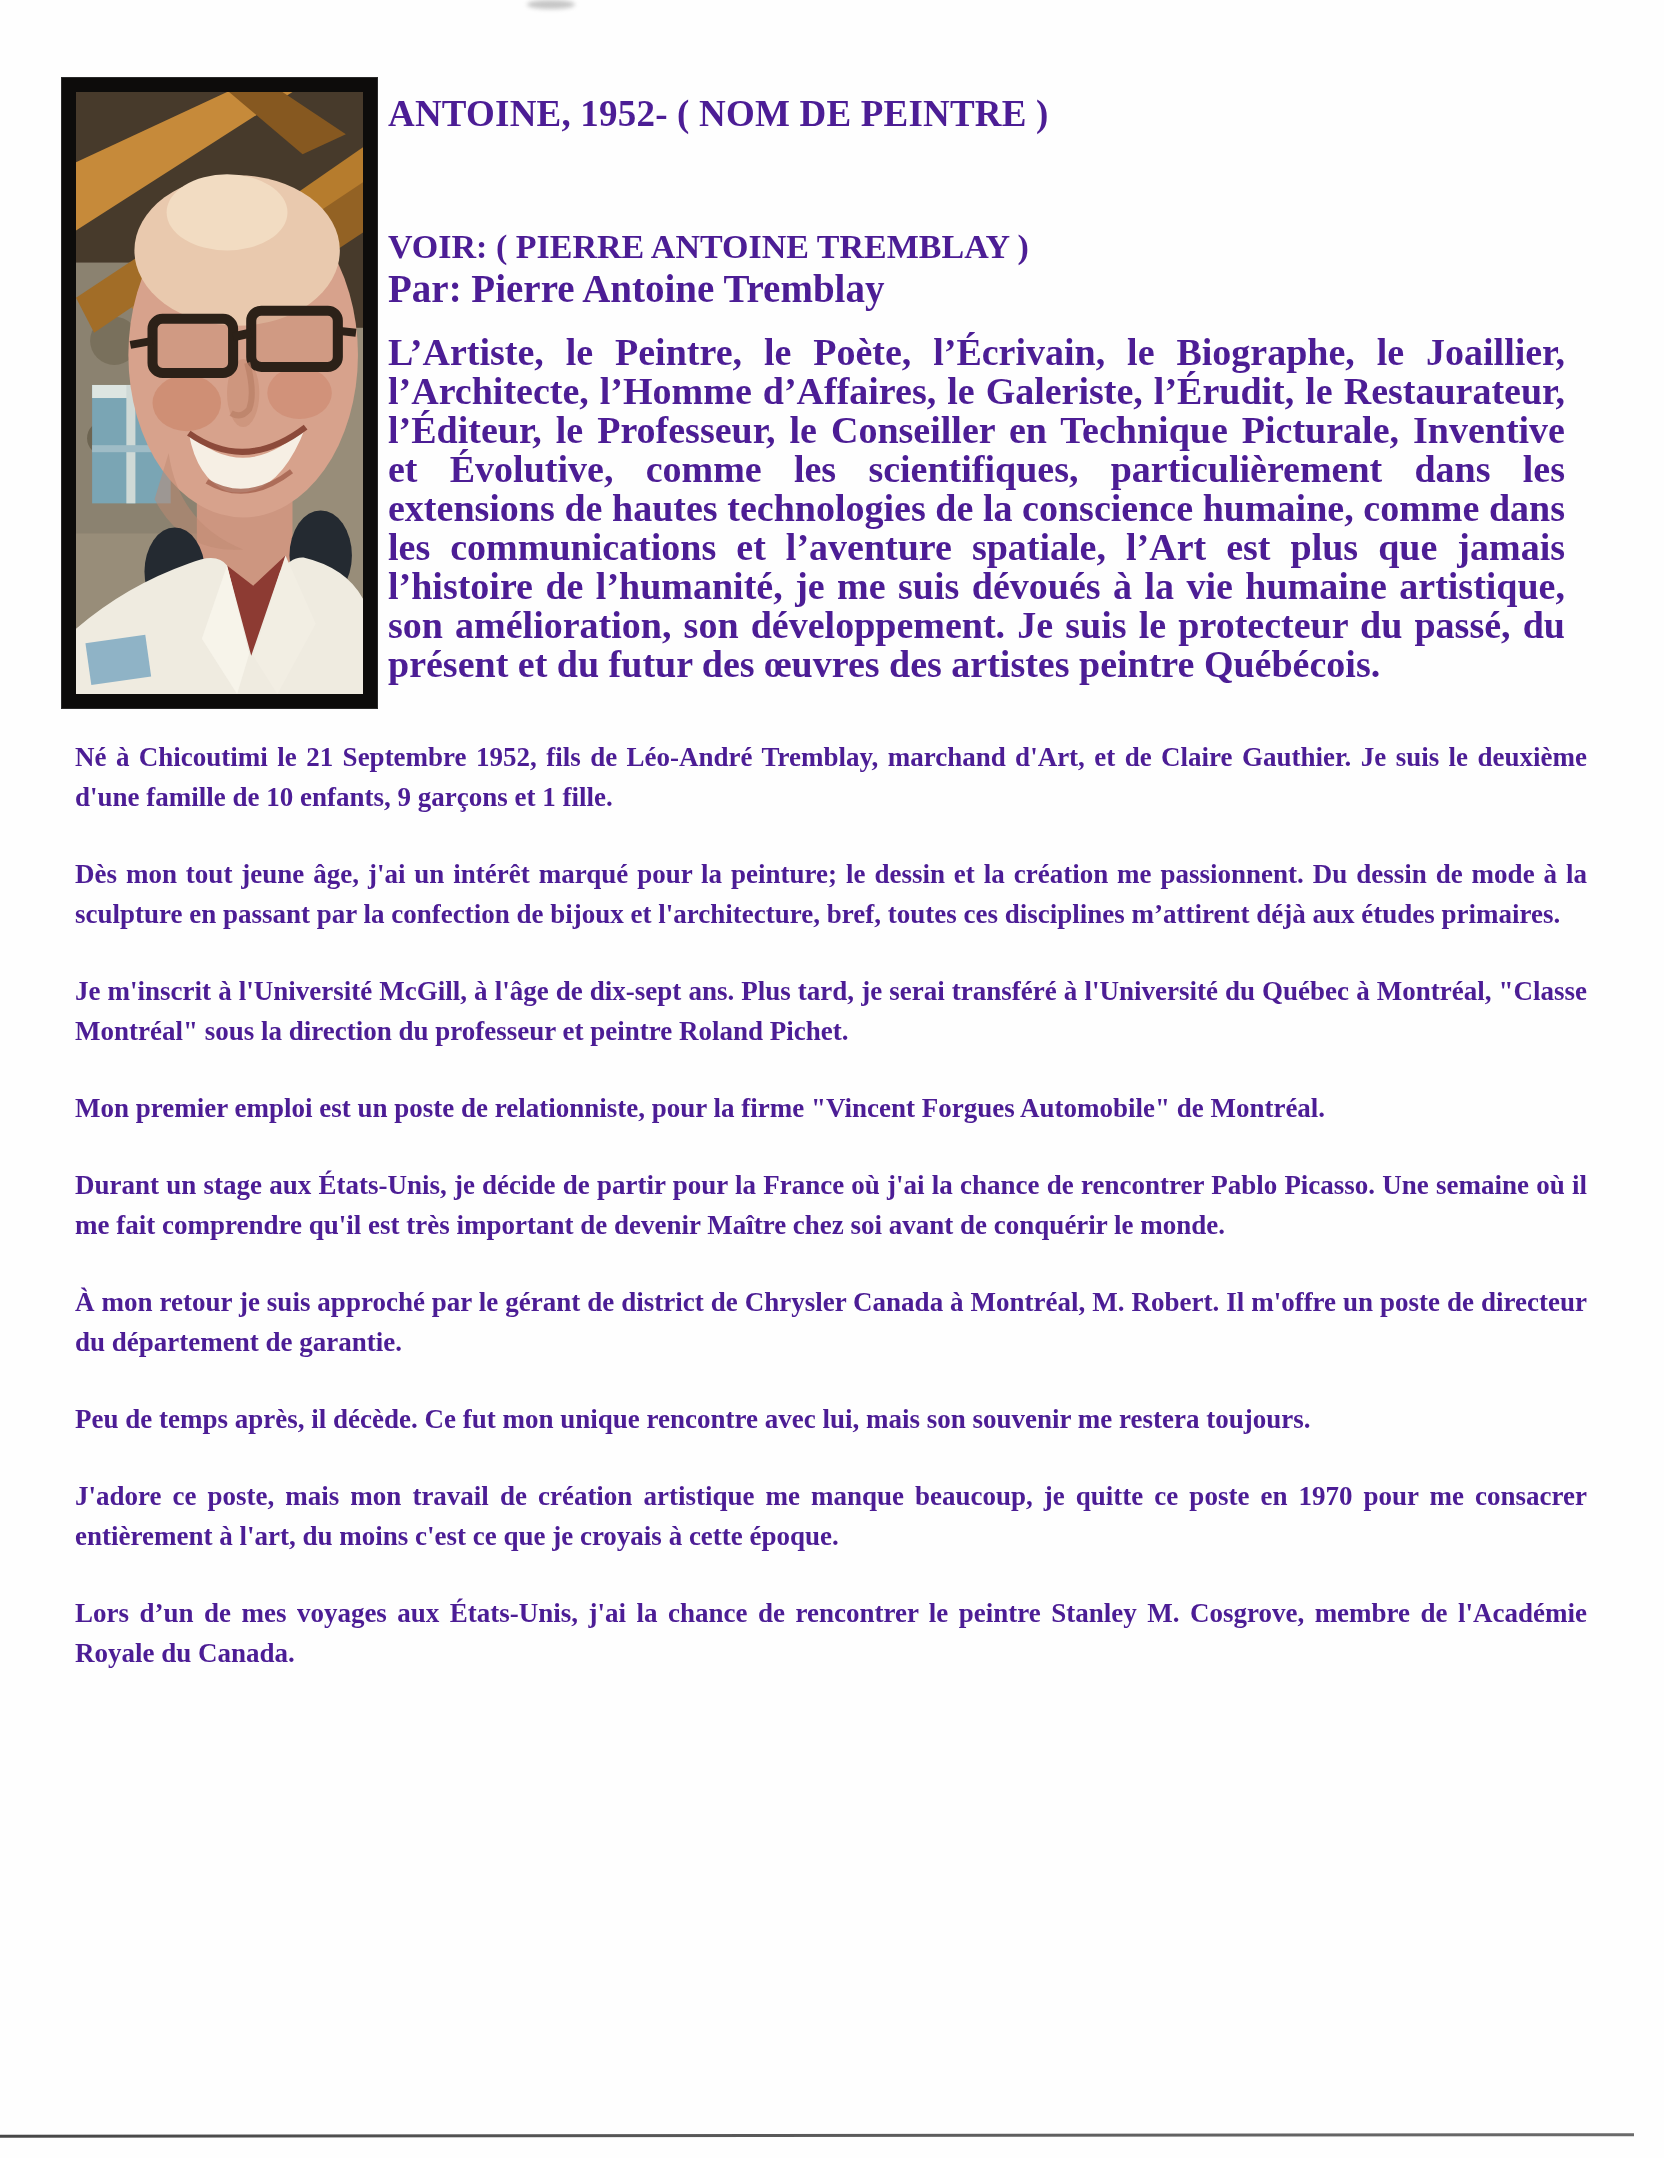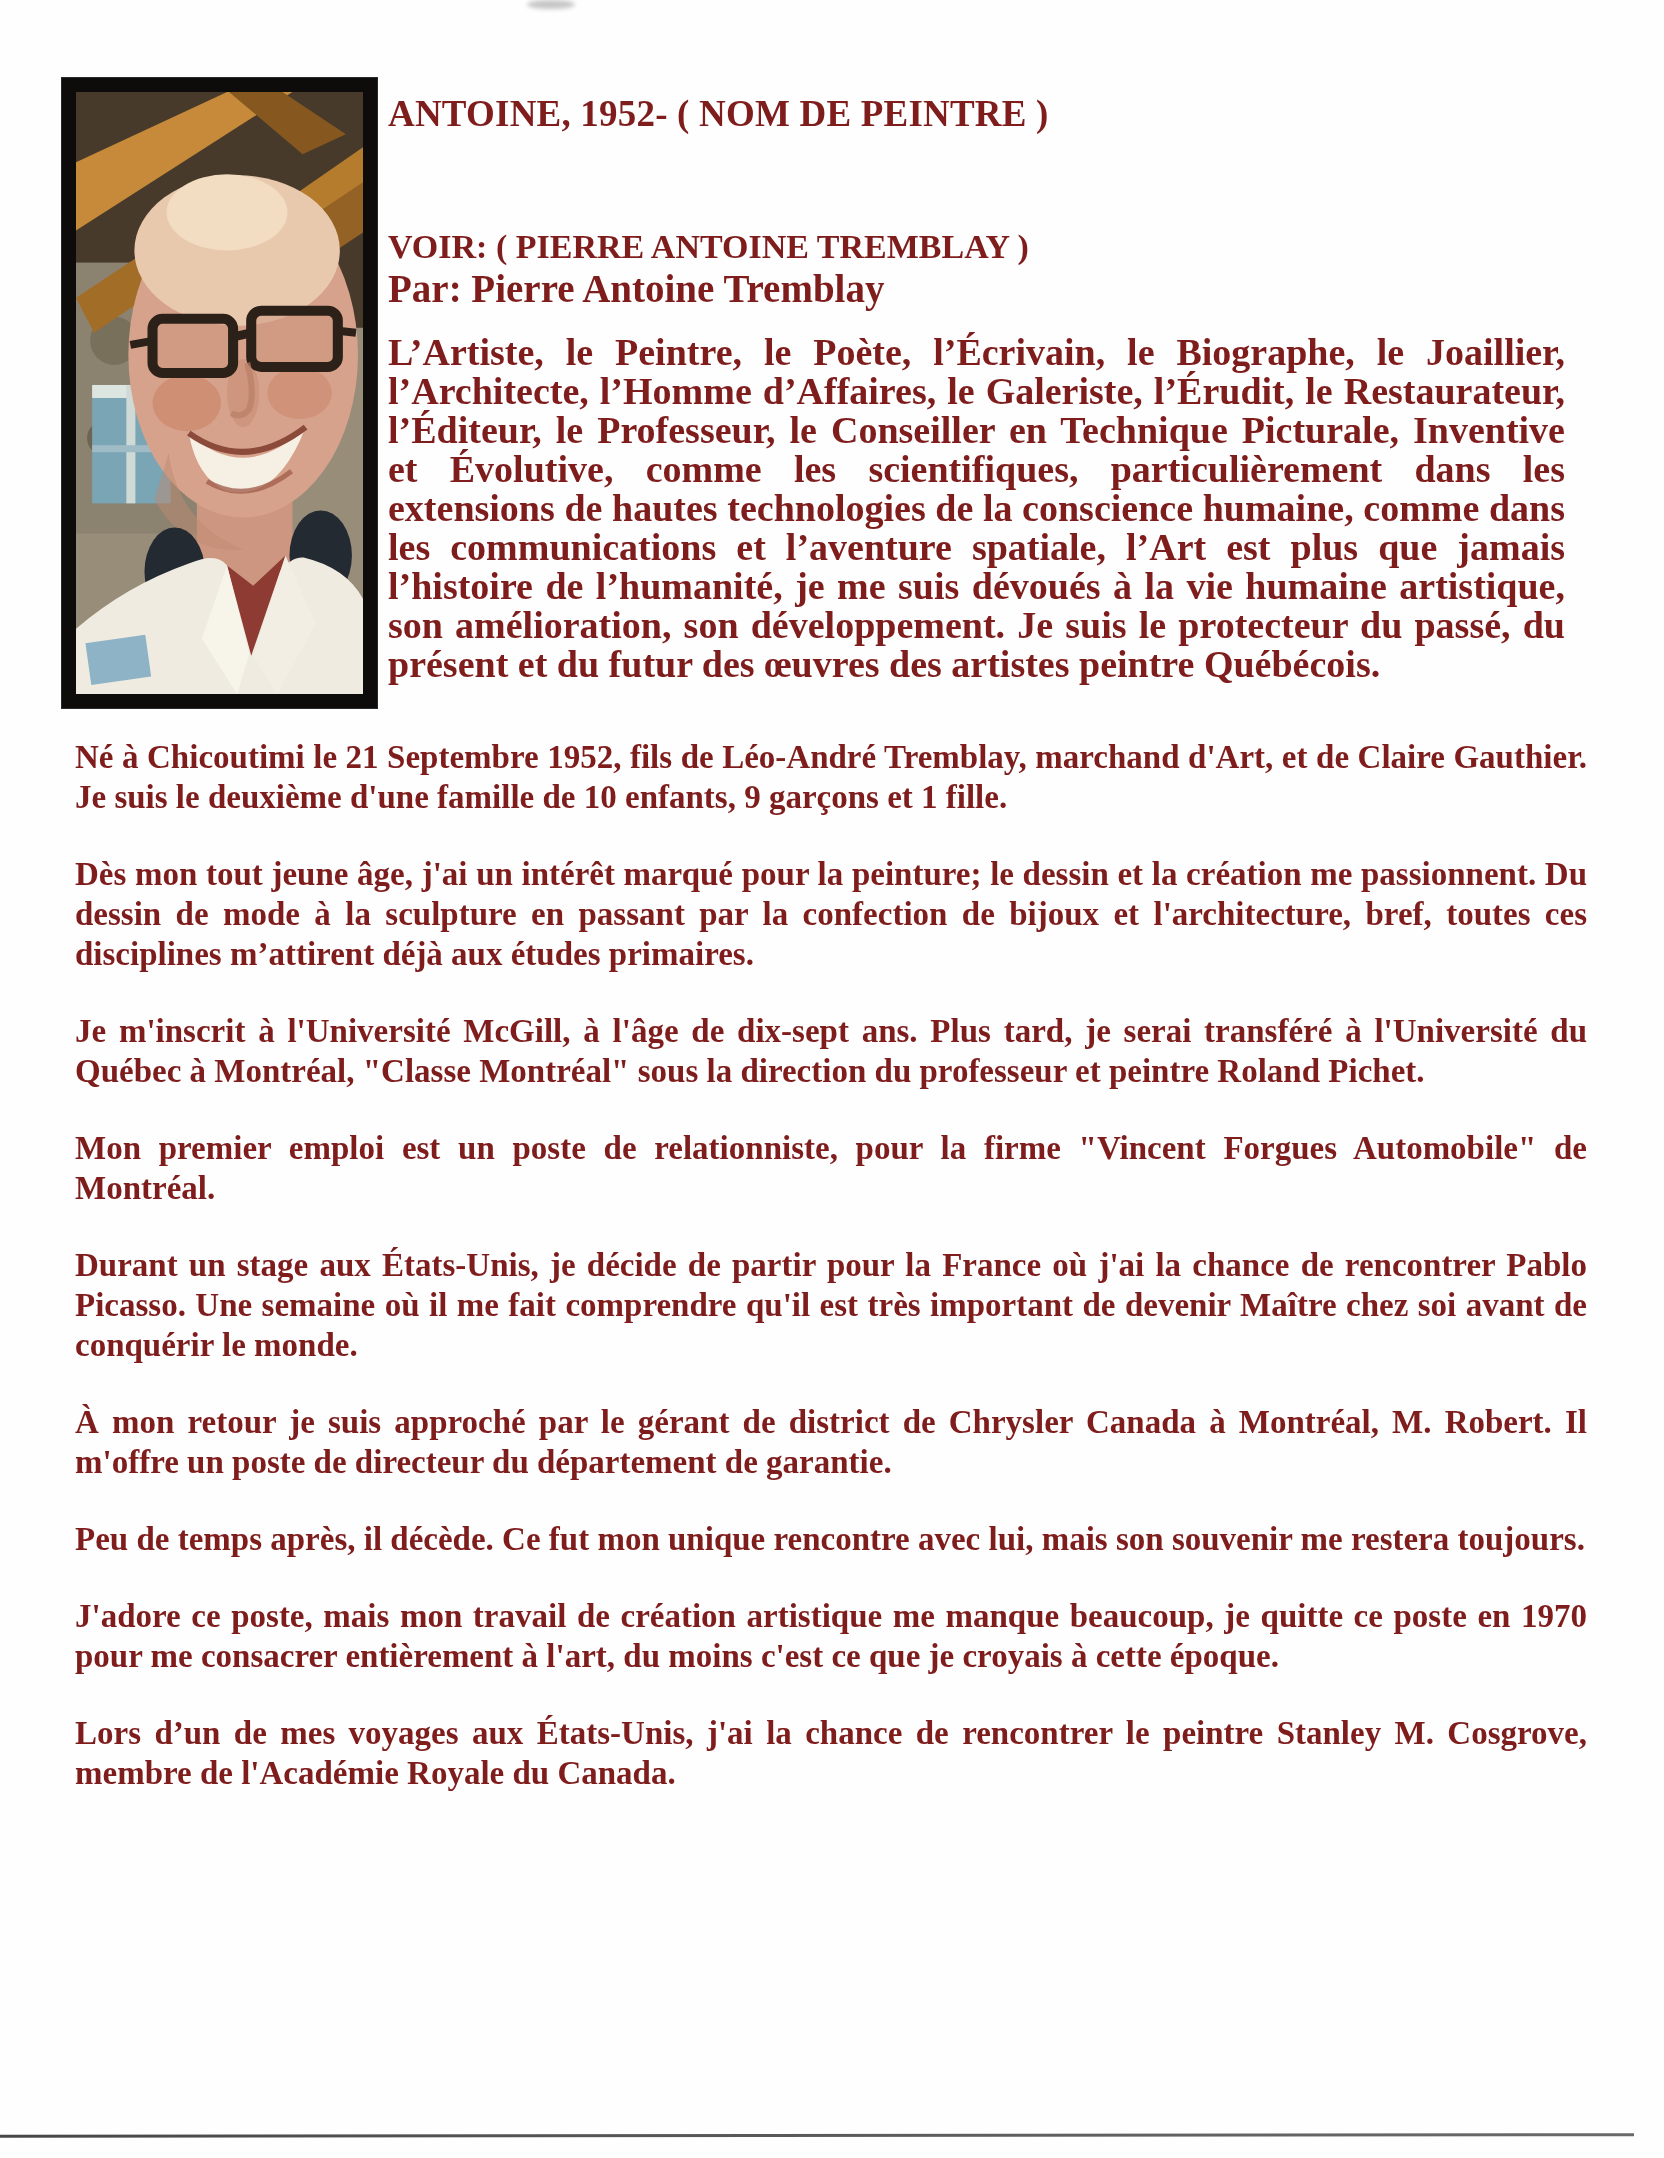--- a/index.html
+++ b/index.html
@@ -7,21 +7,21 @@
     padding: 0;
     background: #ffffff;
   }
   .page {
     position: relative;
     width: 1664px;
     height: 2158px;
     background: #fefefe;
     font-family: "Liberation Serif", serif;
     font-weight: bold;
-    color: #7f1d1d;
+    color: #4c1d95;
     overflow: hidden;
   }
   
   .photo-frame {
     position: absolute;
     left: 62px;
     top: 78px;
     width: 287px;
     height: 602px;
     border: 14px solid #0d0c0b;
@@ -65,21 +65,21 @@
     font-size: 38px;
     line-height: 39px;
     text-align: justify;
   }
   
   .bio {
     position: absolute;
     left: 75px;
     top: 737px;
     width: 1512px;
-    font-size: 33px;
+    font-size: 27px;
     line-height: 40px;
   }
   .bio p {
     margin: 0 0 37px 0;
     text-align: justify;
   }
   
   .scan-line-bottom {
     position: absolute;
     left: 0;

